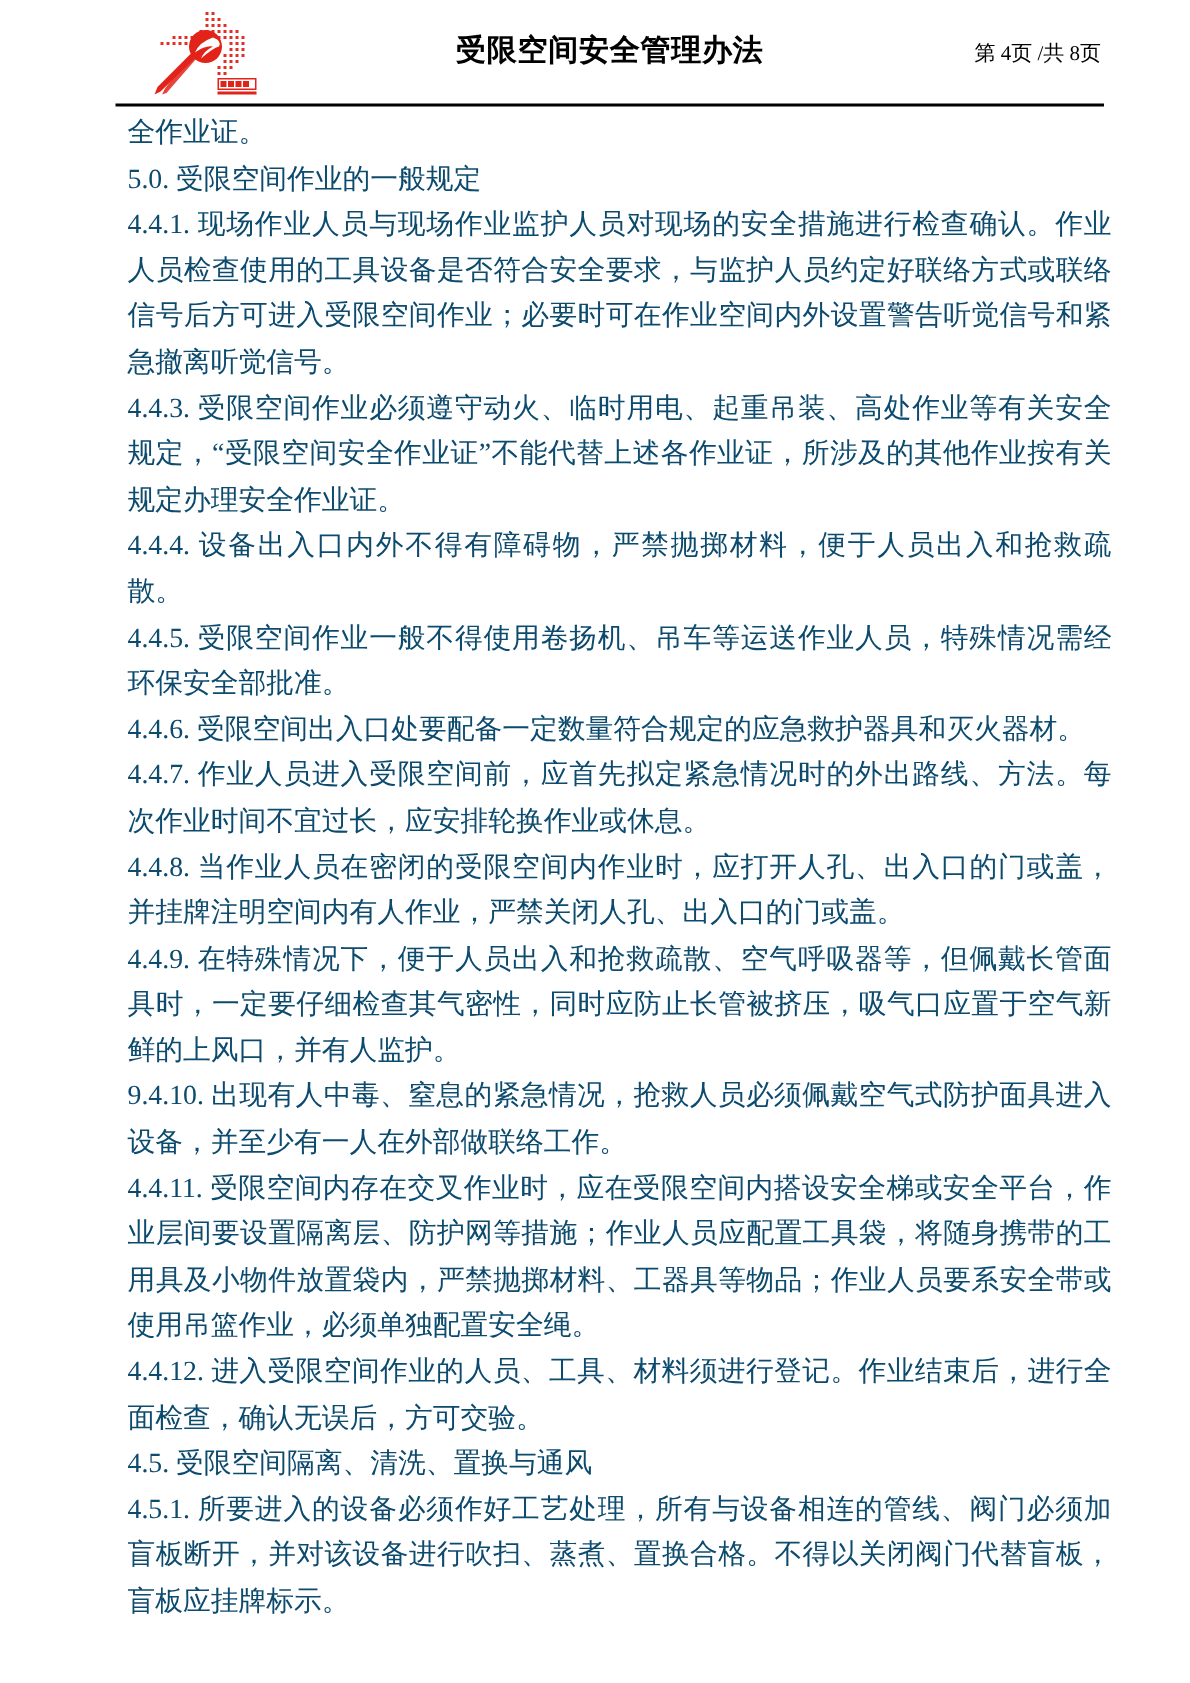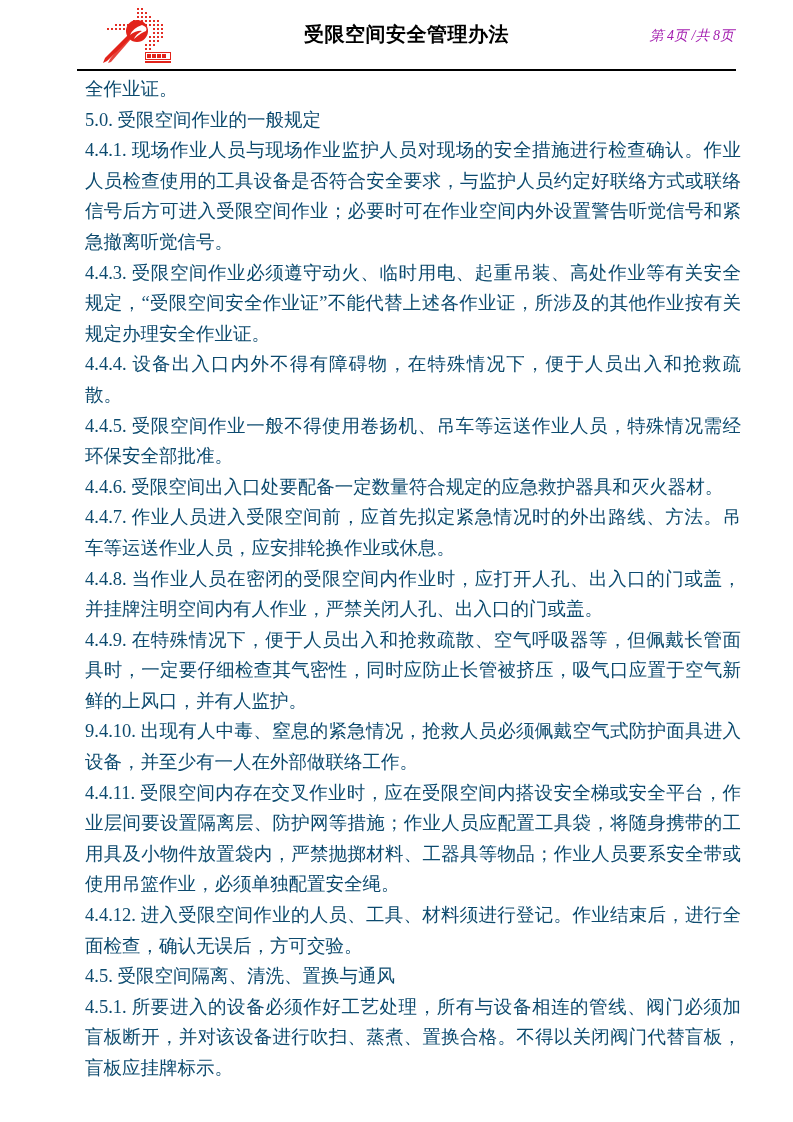--- a/index.html
+++ b/index.html
@@ -58,23 +58,22 @@
     color: #000000;
     line-height: 24px;
   }
 
   .header-pageinfo {
     position: absolute;
     right: 2px;
     top: 27px;
     font-family: "Liberation Serif", "DejaVu Serif", serif;
     font-size: 14px;
-    color: #a21caf;
+    color: #000000;
     white-space: nowrap;
-    font-style: italic;
   }
 
   
   .doc-body {
     position: absolute;
     left: 85px;
     top: 74px;
     width: 656px;
   }
 
@@ -184,24 +183,24 @@
     <div class="header-title">受限空间安全管理办法</div>
 
     <div class="header-pageinfo">第 4页 /共 8页</div>
   </div>
 
   <div class="doc-body">
     <p class="para">全作业证。</p>
     <p class="para">5.0.  受限空间作业的一般规定</p>
     <p class="para">4.4.1.  现场作业人员与现场作业监护人员对现场的安全措施进行检查确认。作业人员检查使用的工具设备是否符合安全要求，与监护人员约定好联络方式或联络信号后方可进入受限空间作业；必要时可在作业空间内外设置警告听觉信号和紧急撤离听觉信号。</p>
     <p class="para">4.4.3.  受限空间作业必须遵守动火、临时用电、起重吊装、高处作业等有关安全规定，“受限空间安全作业证”不能代替上述各作业证，所涉及的其他作业按有关规定办理安全作业证。</p>
-    <p class="para">4.4.4.  设备出入口内外不得有障碍物，在特殊情况下，便于人员出入和抢救疏散。</p>
+    <p class="para">4.4.4.  设备出入口内外不得有障碍物，严禁抛掷材料，便于人员出入和抢救疏散。</p>
     <p class="para">4.4.5.  受限空间作业一般不得使用卷扬机、吊车等运送作业人员，特殊情况需经环保安全部批准。</p>
     <p class="para">4.4.6.  受限空间出入口处要配备一定数量符合规定的应急救护器具和灭火器材。</p>
-    <p class="para">4.4.7.  作业人员进入受限空间前，应首先拟定紧急情况时的外出路线、方法。吊车等运送作业人员，应安排轮换作业或休息。</p>
+    <p class="para">4.4.7.  作业人员进入受限空间前，应首先拟定紧急情况时的外出路线、方法。每次作业时间不宜过长，应安排轮换作业或休息。</p>
     <p class="para">4.4.8.  当作业人员在密闭的受限空间内作业时，应打开人孔、出入口的门或盖，并挂牌注明空间内有人作业，严禁关闭人孔、出入口的门或盖。</p>
     <p class="para">4.4.9.  在特殊情况下，便于人员出入和抢救疏散、空气呼吸器等，但佩戴长管面具时，一定要仔细检查其气密性，同时应防止长管被挤压，吸气口应置于空气新鲜的上风口，并有人监护。</p>
     <p class="para">9.4.10.  出现有人中毒、窒息的紧急情况，抢救人员必须佩戴空气式防护面具进入设备，并至少有一人在外部做联络工作。</p>
     <p class="para">4.4.11.  受限空间内存在交叉作业时，应在受限空间内搭设安全梯或安全平台，作业层间要设置隔离层、防护网等措施；作业人员应配置工具袋，将随身携带的工用具及小物件放置袋内，严禁抛掷材料、工器具等物品；作业人员要系安全带或使用吊篮作业，必须单独配置安全绳。</p>
     <p class="para">4.4.12.  进入受限空间作业的人员、工具、材料须进行登记。作业结束后，进行全面检查，确认无误后，方可交验。</p>
     <p class="para">4.5.  受限空间隔离、清洗、置换与通风</p>
     <p class="para">4.5.1.  所要进入的设备必须作好工艺处理，所有与设备相连的管线、阀门必须加盲板断开，并对该设备进行吹扫、蒸煮、置换合格。不得以关闭阀门代替盲板，盲板应挂牌标示。</p>
 
   </div>
 

